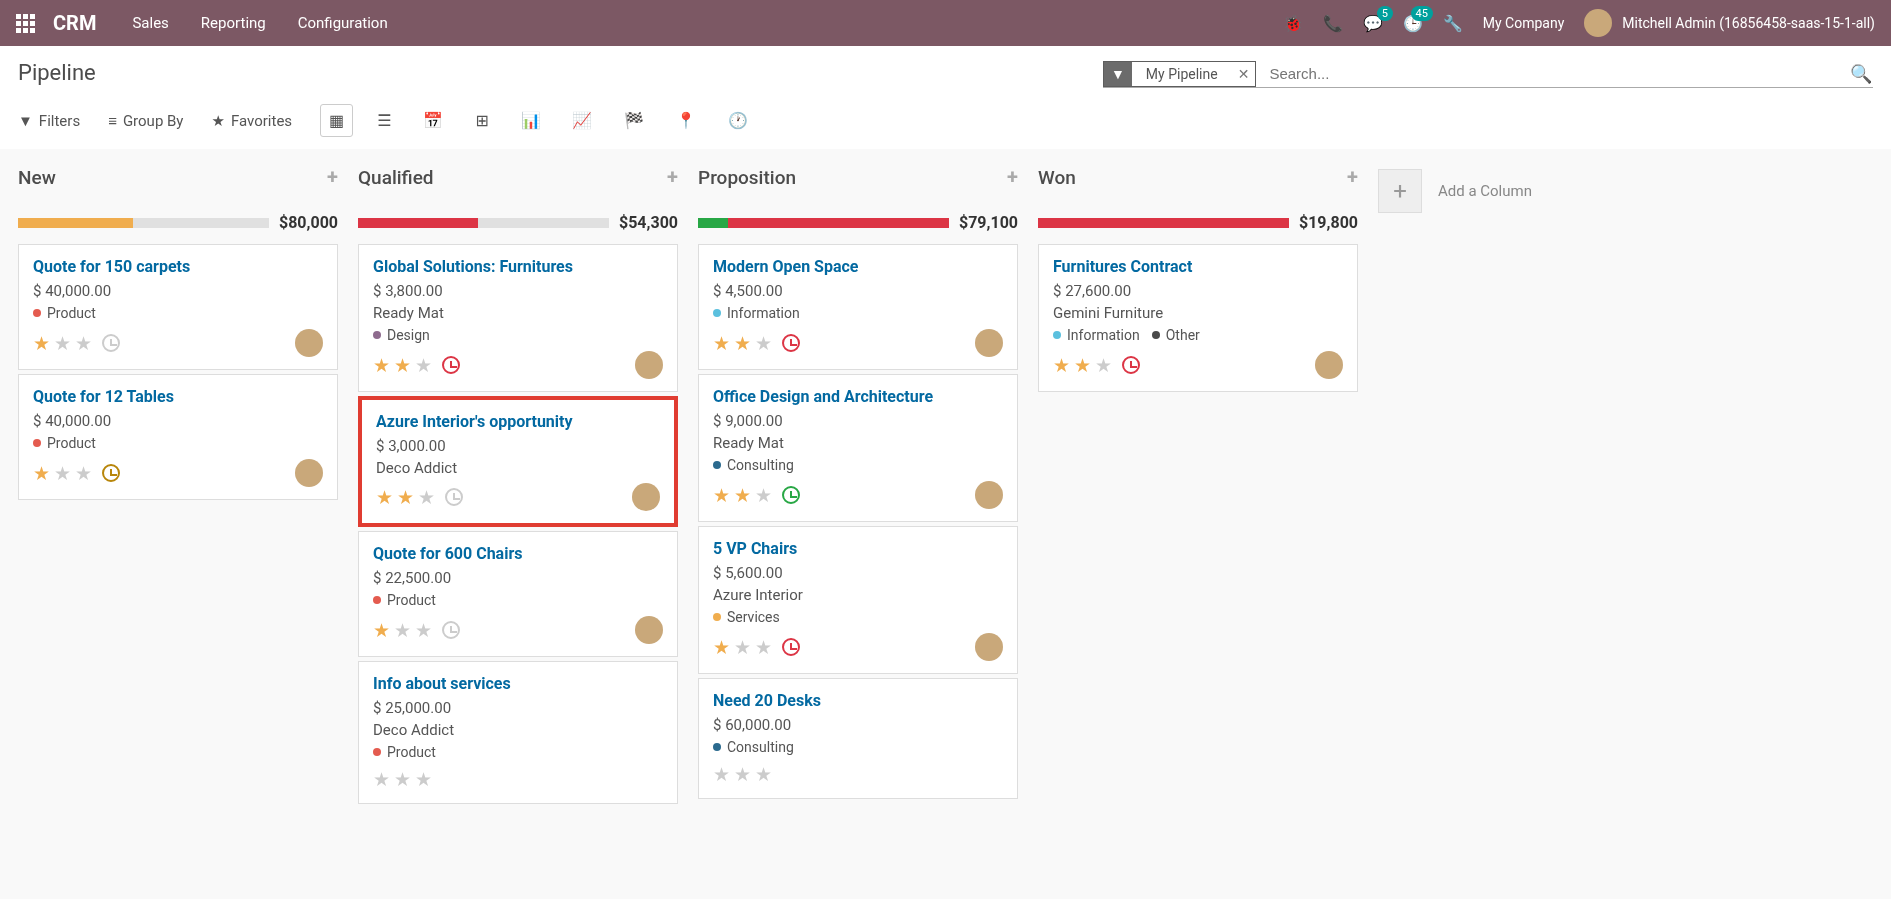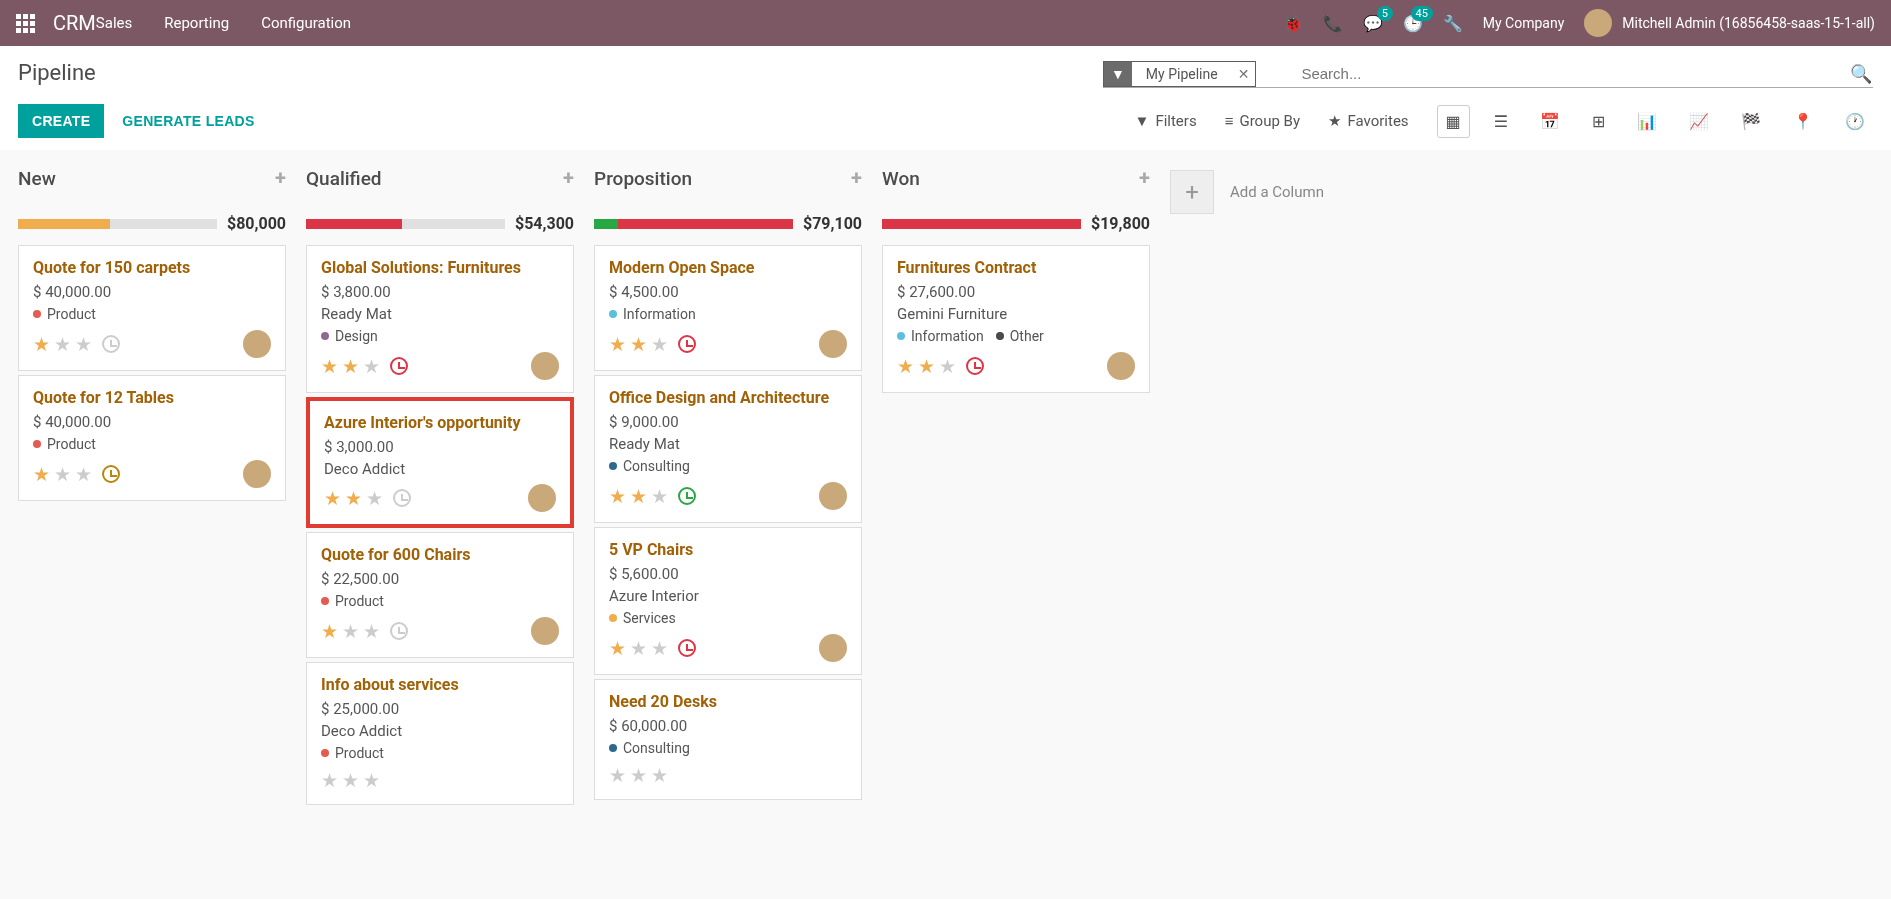--- a/index.html
+++ b/index.html
@@ -2,64 +2,64 @@
 <html><head>
 <meta charset="utf-8">
 <style>
 * { box-sizing: border-box; margin: 0; padding: 0; }
 body { font-family: -apple-system, BlinkMacSystemFont, "Segoe UI", Roboto, sans-serif; font-size: 14px; color: #333; background: #f9f9f9; overflow-x: hidden; }
 
 
 .header { background: #7c5864; color: #fff; display: flex; align-items: center; padding: 0 16px; height: 46px; }
 .apps-icon { display: grid; grid-template-columns: repeat(3, 5px); grid-template-rows: repeat(3, 5px); gap: 2px; margin-right: 18px; cursor: pointer; }
 .apps-icon span { background: #fff; width: 5px; height: 5px; }
-.brand { font-size: 20px; font-weight: 400; }
+.brand { font-size: 20px; font-weight: 700; margin-right: 36px; }
 .nav-item { margin-right: 32px; cursor: pointer; font-size: 15px; }
 .header-right { margin-left: auto; display: flex; align-items: center; gap: 20px; }
 .header-icon { cursor: pointer; position: relative; font-size: 16px; }
 .badge { position: absolute; top: -8px; right: -10px; background: #00a09d; color: #fff; font-size: 11px; border-radius: 10px; padding: 1px 5px; }
 .avatar { width: 28px; height: 28px; border-radius: 50%; background: #c9a87a; display: inline-block; }
 .user-block { display: flex; align-items: center; gap: 10px; cursor: pointer; }
 
 
 .subhead { background: #fff; padding: 14px 18px 0; }
 .subhead-row1 { display: flex; align-items: flex-start; justify-content: space-between; }
 .page-title { font-size: 22px; font-weight: 400; color: #4c4c4c; }
 .search-area { display: flex; align-items: center; flex: 1; max-width: 770px; margin-left: auto; border-bottom: 1px solid #aaa; }
 .filter-chip { display: inline-flex; align-items: center; border: 1px solid #5d5d5d; font-size: 14px; margin-right: 8px; }
 .filter-chip .chip-icon { background: #6b6b6b; color: #fff; padding: 4px 7px; }
 .filter-chip .chip-label { padding: 3px 14px; color: #555; }
 .filter-chip .chip-close { padding: 3px 6px; cursor: pointer; color: #777; }
-.search-input { border: none; outline: none; flex: 1; padding: 5px; font-size: 15px; color: #000000; margin-left: 32px; }
+.search-input { border: none; outline: none; flex: 1; padding: 5px; font-size: 15px; color: #000000; }
 .search-glass { cursor: pointer; color: #555; font-size: 18px; margin-left: 8px; }
 
 .subhead-row2 { display: flex; align-items: center; justify-content: space-between; margin-top: 16px; padding-bottom: 12px; }
 .left-actions { display: flex; gap: 18px; align-items: center; }
 .btn-create { background: #00a09d; color: #fff; border: none; padding: 9px 14px; font-weight: 700; font-size: 14px; cursor: pointer; letter-spacing: 0.3px; }
 .btn-generate { background: none; border: none; color: #00a09d; font-weight: 700; font-size: 14px; cursor: pointer; letter-spacing: 0.3px; }
 .right-controls { display: flex; align-items: center; gap: 28px; }
 .ctrl-group { display: flex; align-items: center; gap: 6px; cursor: pointer; color: #555; font-size: 15px; }
 .view-icons { display: flex; gap: 16px; align-items: center; }
 .view-icon { cursor: pointer; color: #555; font-size: 16px; padding: 6px 8px; }
 .view-icon.active { border: 1px solid #ccc; border-radius: 3px; }
 
 
 .kanban { display: flex; padding: 16px 18px; gap: 20px; align-items: flex-start; }
-.column { width: 268px; flex-shrink: 0; }
+.column { width: 320px; flex-shrink: 0; }
 .col-head { display: flex; align-items: center; justify-content: space-between; }
 .col-title { font-size: 19px; font-weight: 500; color: #4c4c4c; }
 .col-plus { color: #aaa; font-size: 20px; cursor: pointer; font-weight: 700; }
 .col-bar-row { display: flex; align-items: center; gap: 10px; margin-top: 24px; margin-bottom: 12px; }
 .col-bar { flex: 1; height: 10px; background: #e0e0e0; display: flex; }
 .bar-seg { height: 100%; }
 .col-total { font-weight: 700; color: #333; font-size: 16px; white-space: nowrap; }
 
 .card { background: #fff; border: 1px solid #ddd; padding: 12px 14px; margin-bottom: 4px; cursor: pointer; }
 .card.highlighted { border: 4px solid #e03c31; }
-.card-title { font-weight: 700; font-size: 16px; color: #a16207; margin-bottom: 6px; }
+.card-title { font-weight: 700; font-size: 16px; color: #0369a1; margin-bottom: 6px; }
 .card-amount { color: #555; font-size: 15px; margin-bottom: 4px; margin-top: 6px; }
 .card-sub { color: #555; font-size: 15px; margin-bottom: 4px; }
 .card-tags { margin-bottom: 8px; }
 .tag { display: inline-flex; align-items: center; gap: 6px; font-size: 14px; color: #555; margin-right: 12px; }
 .tag-dot { width: 8px; height: 8px; border-radius: 50%; display: inline-block; }
 .card-foot { display: flex; align-items: center; justify-content: space-between; margin-top: 6px; }
 .stars { display: flex; gap: 4px; align-items: center; }
 .star { font-size: 19px; color: #ccc; }
 .star.filled { color: #f0ad4e; }
 .clock { width: 18px; height: 18px; border: 2px solid; border-radius: 50%; position: relative; display: inline-block; margin-left: 6px; }
@@ -113,24 +113,20 @@
       <div class="filter-chip">
         <span class="chip-icon">▼</span>
         <span class="chip-label">My Pipeline</span>
         <span class="chip-close">✕</span>
       </div>
       <input class="search-input" placeholder="Search..." style="">
       <span class="search-glass">🔍</span>
     </div>
   </div>
   <div class="subhead-row2">
-    <div class="left-actions">
-      <button class="btn-create">CREATE</button>
-      <button class="btn-generate">GENERATE LEADS</button>
-    </div>
     <div class="right-controls">
       <div class="ctrl-group">
           <span>▼</span>
           <span>Filters</span>
         </div>
       <div class="ctrl-group">
           <span>≡</span>
           <span>Group By</span>
         </div>
       <div class="ctrl-group">

